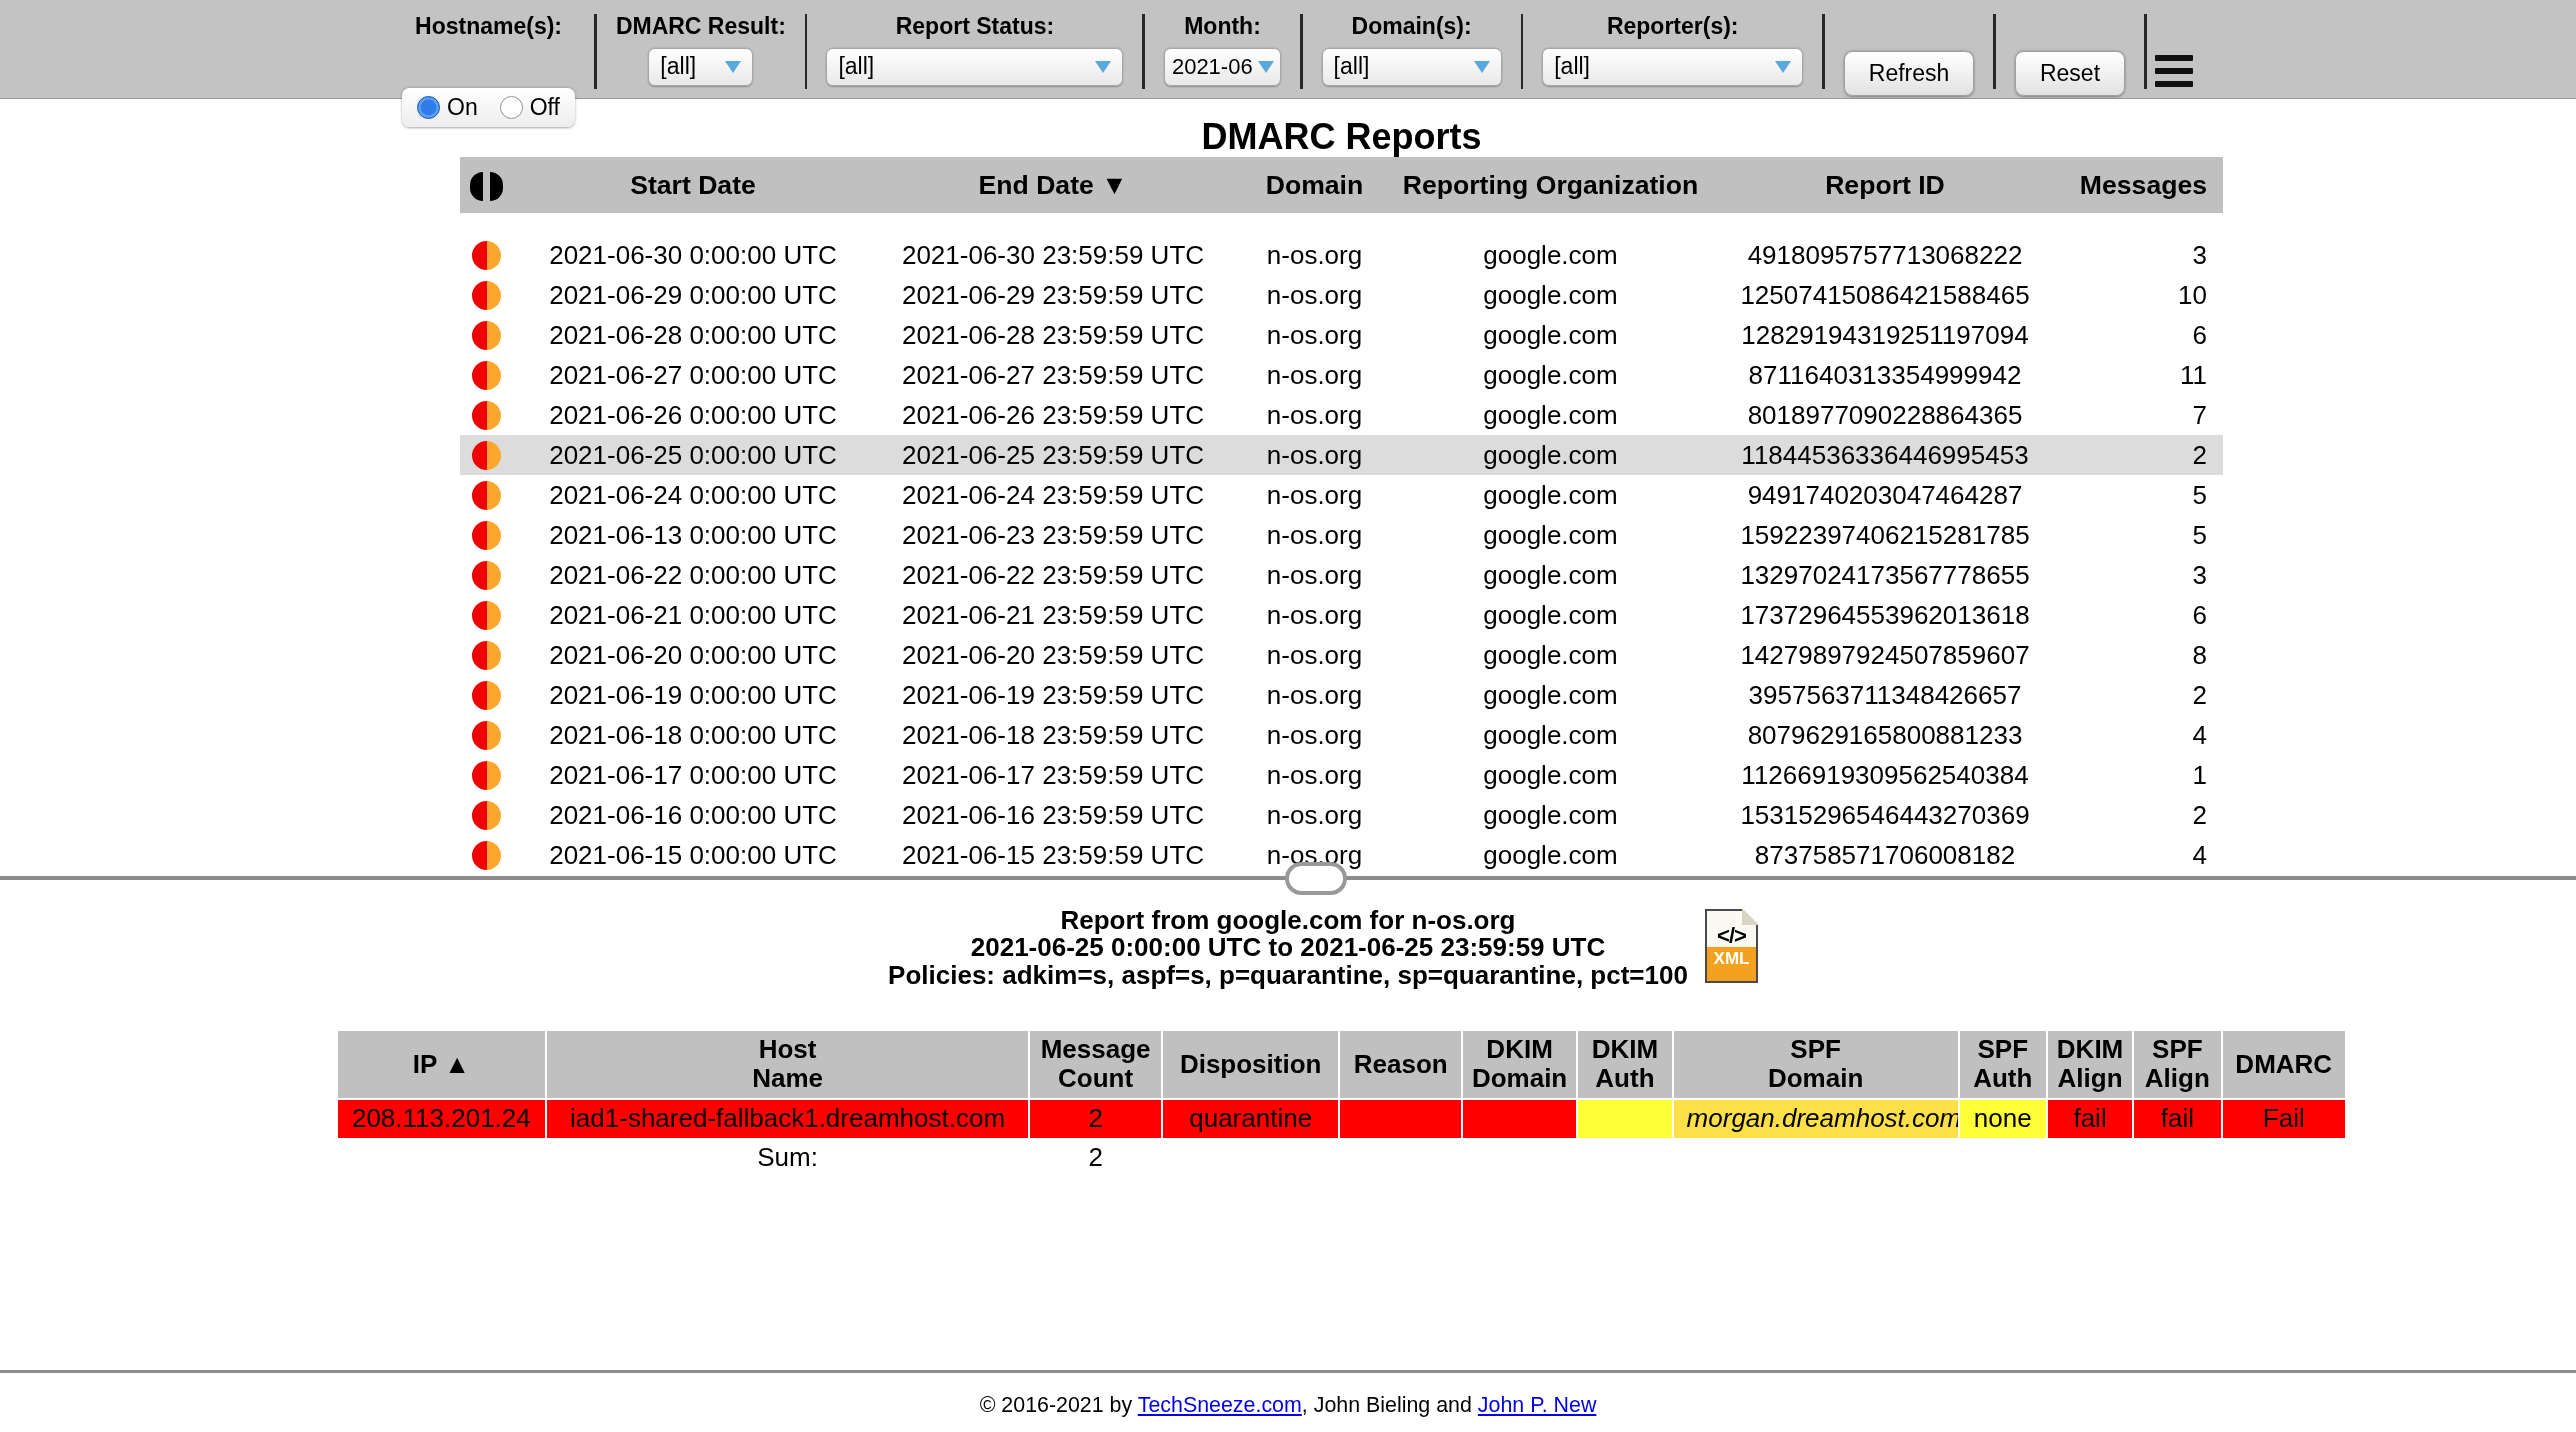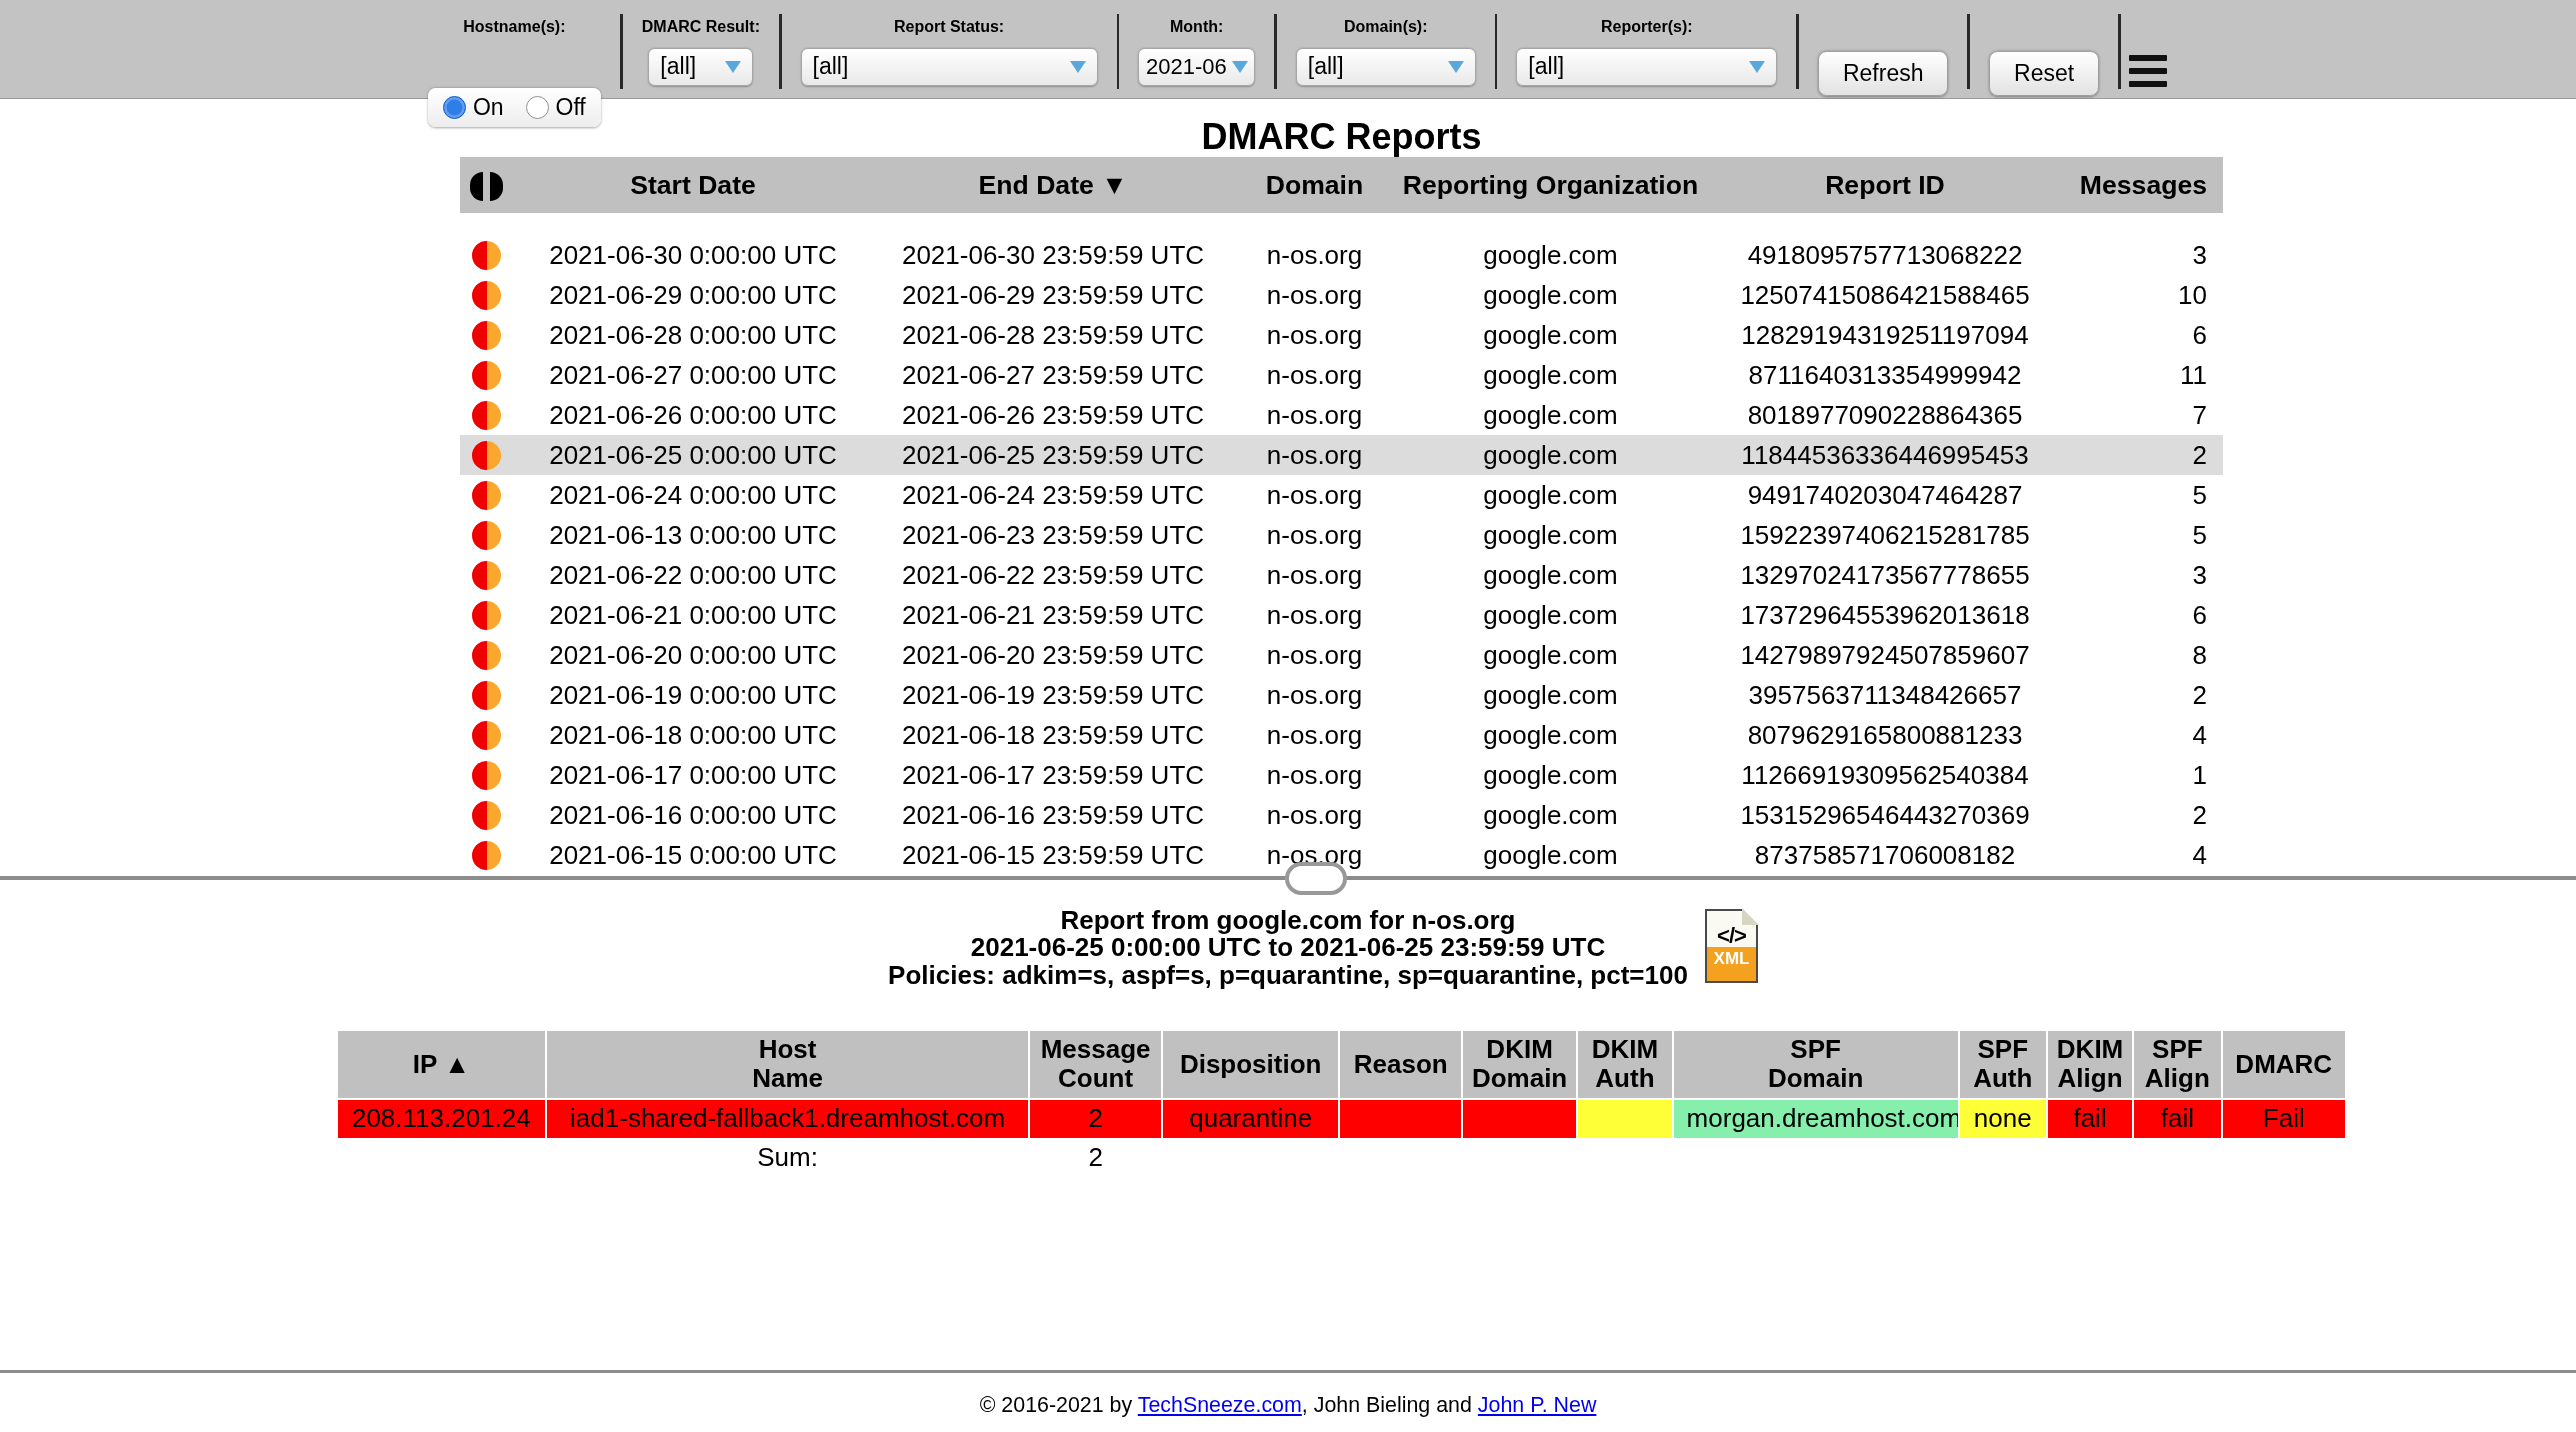--- a/index.html
+++ b/index.html
@@ -13,21 +13,21 @@
   body{
     width:2576px;height:1432px;position:relative;overflow:hidden;background:#fff;
     font-family:"Liberation Sans","DejaVu Sans",sans-serif;color:#000;
   }
   
   .toolbar{
     height:99px;background:var(--toolbar-bg);border-bottom:1.7px solid #9a9a9a;
     display:flex;align-items:flex-start;justify-content:center;padding-top:12px;
   }
   .tb-group{display:flex;flex-direction:column;align-items:center;padding:0 19px;}
-  .tb-label{font-weight:bold;font-size:16px;height:29px;line-height:29px;margin-bottom:6.9px;white-space:nowrap;}
+  .tb-label{font-weight:bold;font-size:23px;height:29px;line-height:29px;margin-bottom:6.9px;white-space:nowrap;}
   .tb-sep{width:2.6px;height:75px;background:#282828;margin-top:1.7px;}
   .radio-box{
     display:flex;align-items:center;gap:22px;height:39px;padding:0 15.4px;
     background:linear-gradient(#ffffff,#ededed);border-radius:7.7px;box-shadow:0 0.9px 2.6px rgba(0,0,0,.35);
     font-size:23px;
     margin-top:40px;
   }
   .radio-opt{display:flex;align-items:center;gap:6.9px;cursor:default;}
   .radio{width:23px;height:23px;border-radius:50%;background:#fff;border:1.7px solid #8f8f8f;}
   .radio.checked{background:var(--radio-blue);border:1.7px solid #1b5fc4;box-shadow:inset 0 0 0 2.6px rgba(255,255,255,.25);}
@@ -473,21 +473,21 @@
   </thead>
   <tbody>
     <tr>
         <td style="background-color: rgb(255, 0, 0);">208.113.201.24</td>
         <td style="background-color: rgb(255, 0, 0);">iad1-shared-fallback1.dreamhost.com</td>
         <td style="background-color: rgb(255, 0, 0);">2</td>
         <td style="background-color: rgb(255, 0, 0);">quarantine</td>
         <td style="background-color: rgb(255, 0, 0);"></td>
         <td style="background-color: rgb(255, 0, 0);"></td>
         <td style="background-color: rgb(255, 255, 56);"></td>
-        <td style="background-color: #86efac;">morgan.dreamhost.com</td>
+        <td style="background-color: #fde047; font-style: italic;">morgan.dreamhost.com</td>
         <td style="background-color: rgb(255, 255, 56);">none</td>
         <td style="background-color: rgb(255, 0, 0);">fail</td>
         <td style="background-color: rgb(255, 0, 0);">fail</td>
         <td style="background-color: rgb(255, 0, 0);">Fail</td>
       </tr>
     <tr class="sum-row">
       <td></td>
       <td class="sum-label">Sum:</td>
       <td>2</td>
       <td colspan="9"></td>

